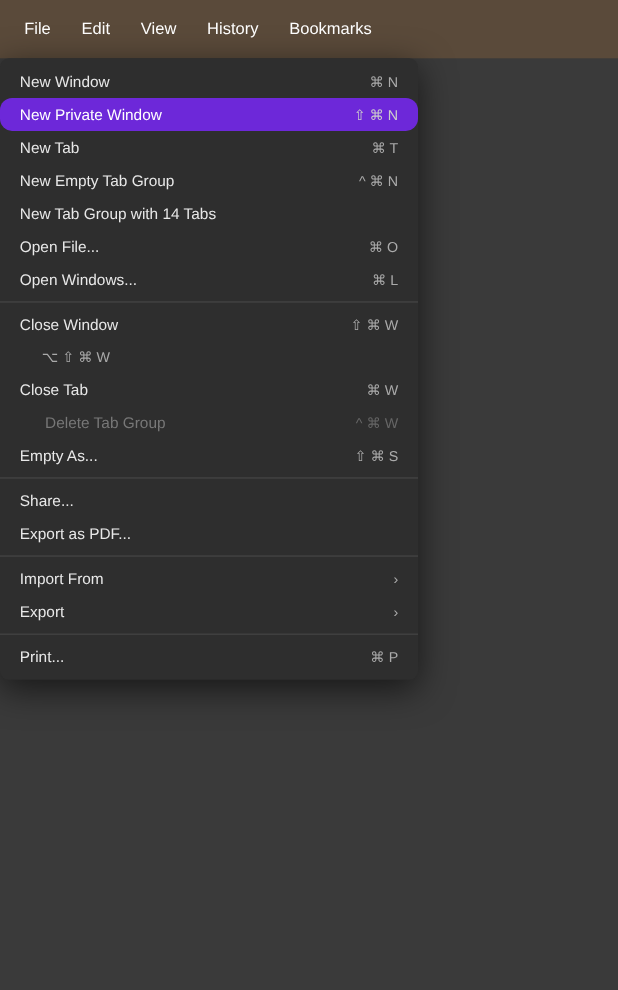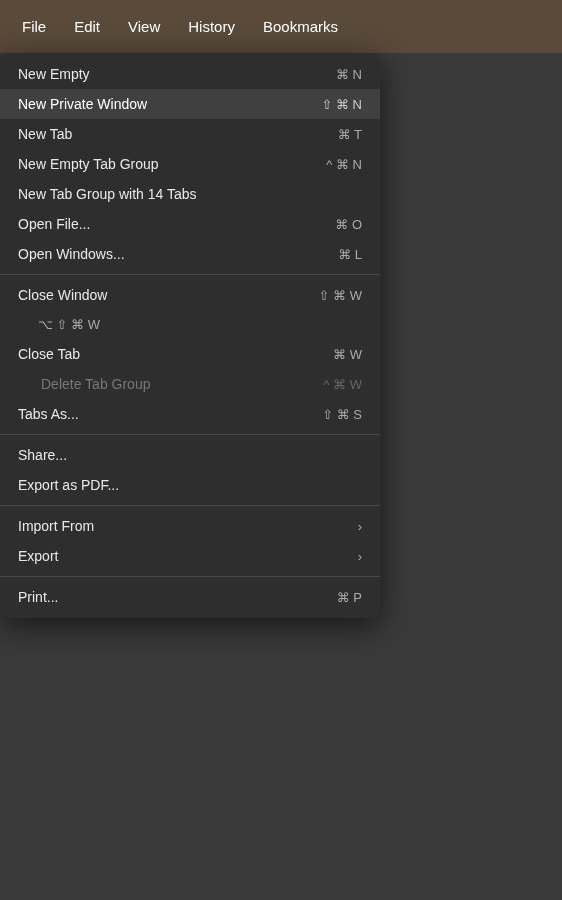--- a/index.html
+++ b/index.html
@@ -52,22 +52,23 @@
       align-items: center;
       justify-content: space-between;
       padding: 7px 18px;
       color: #e8e8e8;
       font-size: 14px;
       cursor: pointer;
       user-select: none;
     }
 
     .menu-item.highlighted {
-      background: #404040;
+      background: #6d28d9;
       color: #ffffff;
+      border-radius: 11px;
     }
 
     .menu-item.disabled {
       color: #777777;
       cursor: default;
       padding-left: 41px;
     }
 
     .menu-item .item-label {
       flex: 1;
@@ -106,21 +107,21 @@
   <div class="menu-bar-item">File</div>
   <div class="menu-bar-item">Edit</div>
   <div class="menu-bar-item">View</div>
   <div class="menu-bar-item">History</div>
   <div class="menu-bar-item">Bookmarks</div>
 </div>
 
 <div class="dropdown">
 
   <div class="menu-item">
-    <span class="item-label">New Empty</span>
+    <span class="item-label">New Window</span>
     <span class="shortcut">⌘ N</span>
   </div>
 
   <div class="menu-item highlighted">
     <span class="item-label">New Private Window</span>
     <span class="shortcut">⇧ ⌘ N</span>
   </div>
 
   <div class="menu-item">
     <span class="item-label">New Tab</span>
@@ -162,21 +163,21 @@
     <span class="item-label">Close Tab</span>
     <span class="shortcut">⌘ W</span>
   </div>
 
   <div class="menu-item disabled">
     <span class="item-label">Delete Tab Group</span>
     <span class="shortcut">^ ⌘ W</span>
   </div>
 
   <div class="menu-item">
-    <span class="item-label">Tabs As...</span>
+    <span class="item-label">Empty As...</span>
     <span class="shortcut">⇧ ⌘ S</span>
   </div>
 
   <div class="separator"></div>
 
   <div class="menu-item">
     <span class="item-label">Share...</span>
     <span class="shortcut"></span>
   </div>
 

